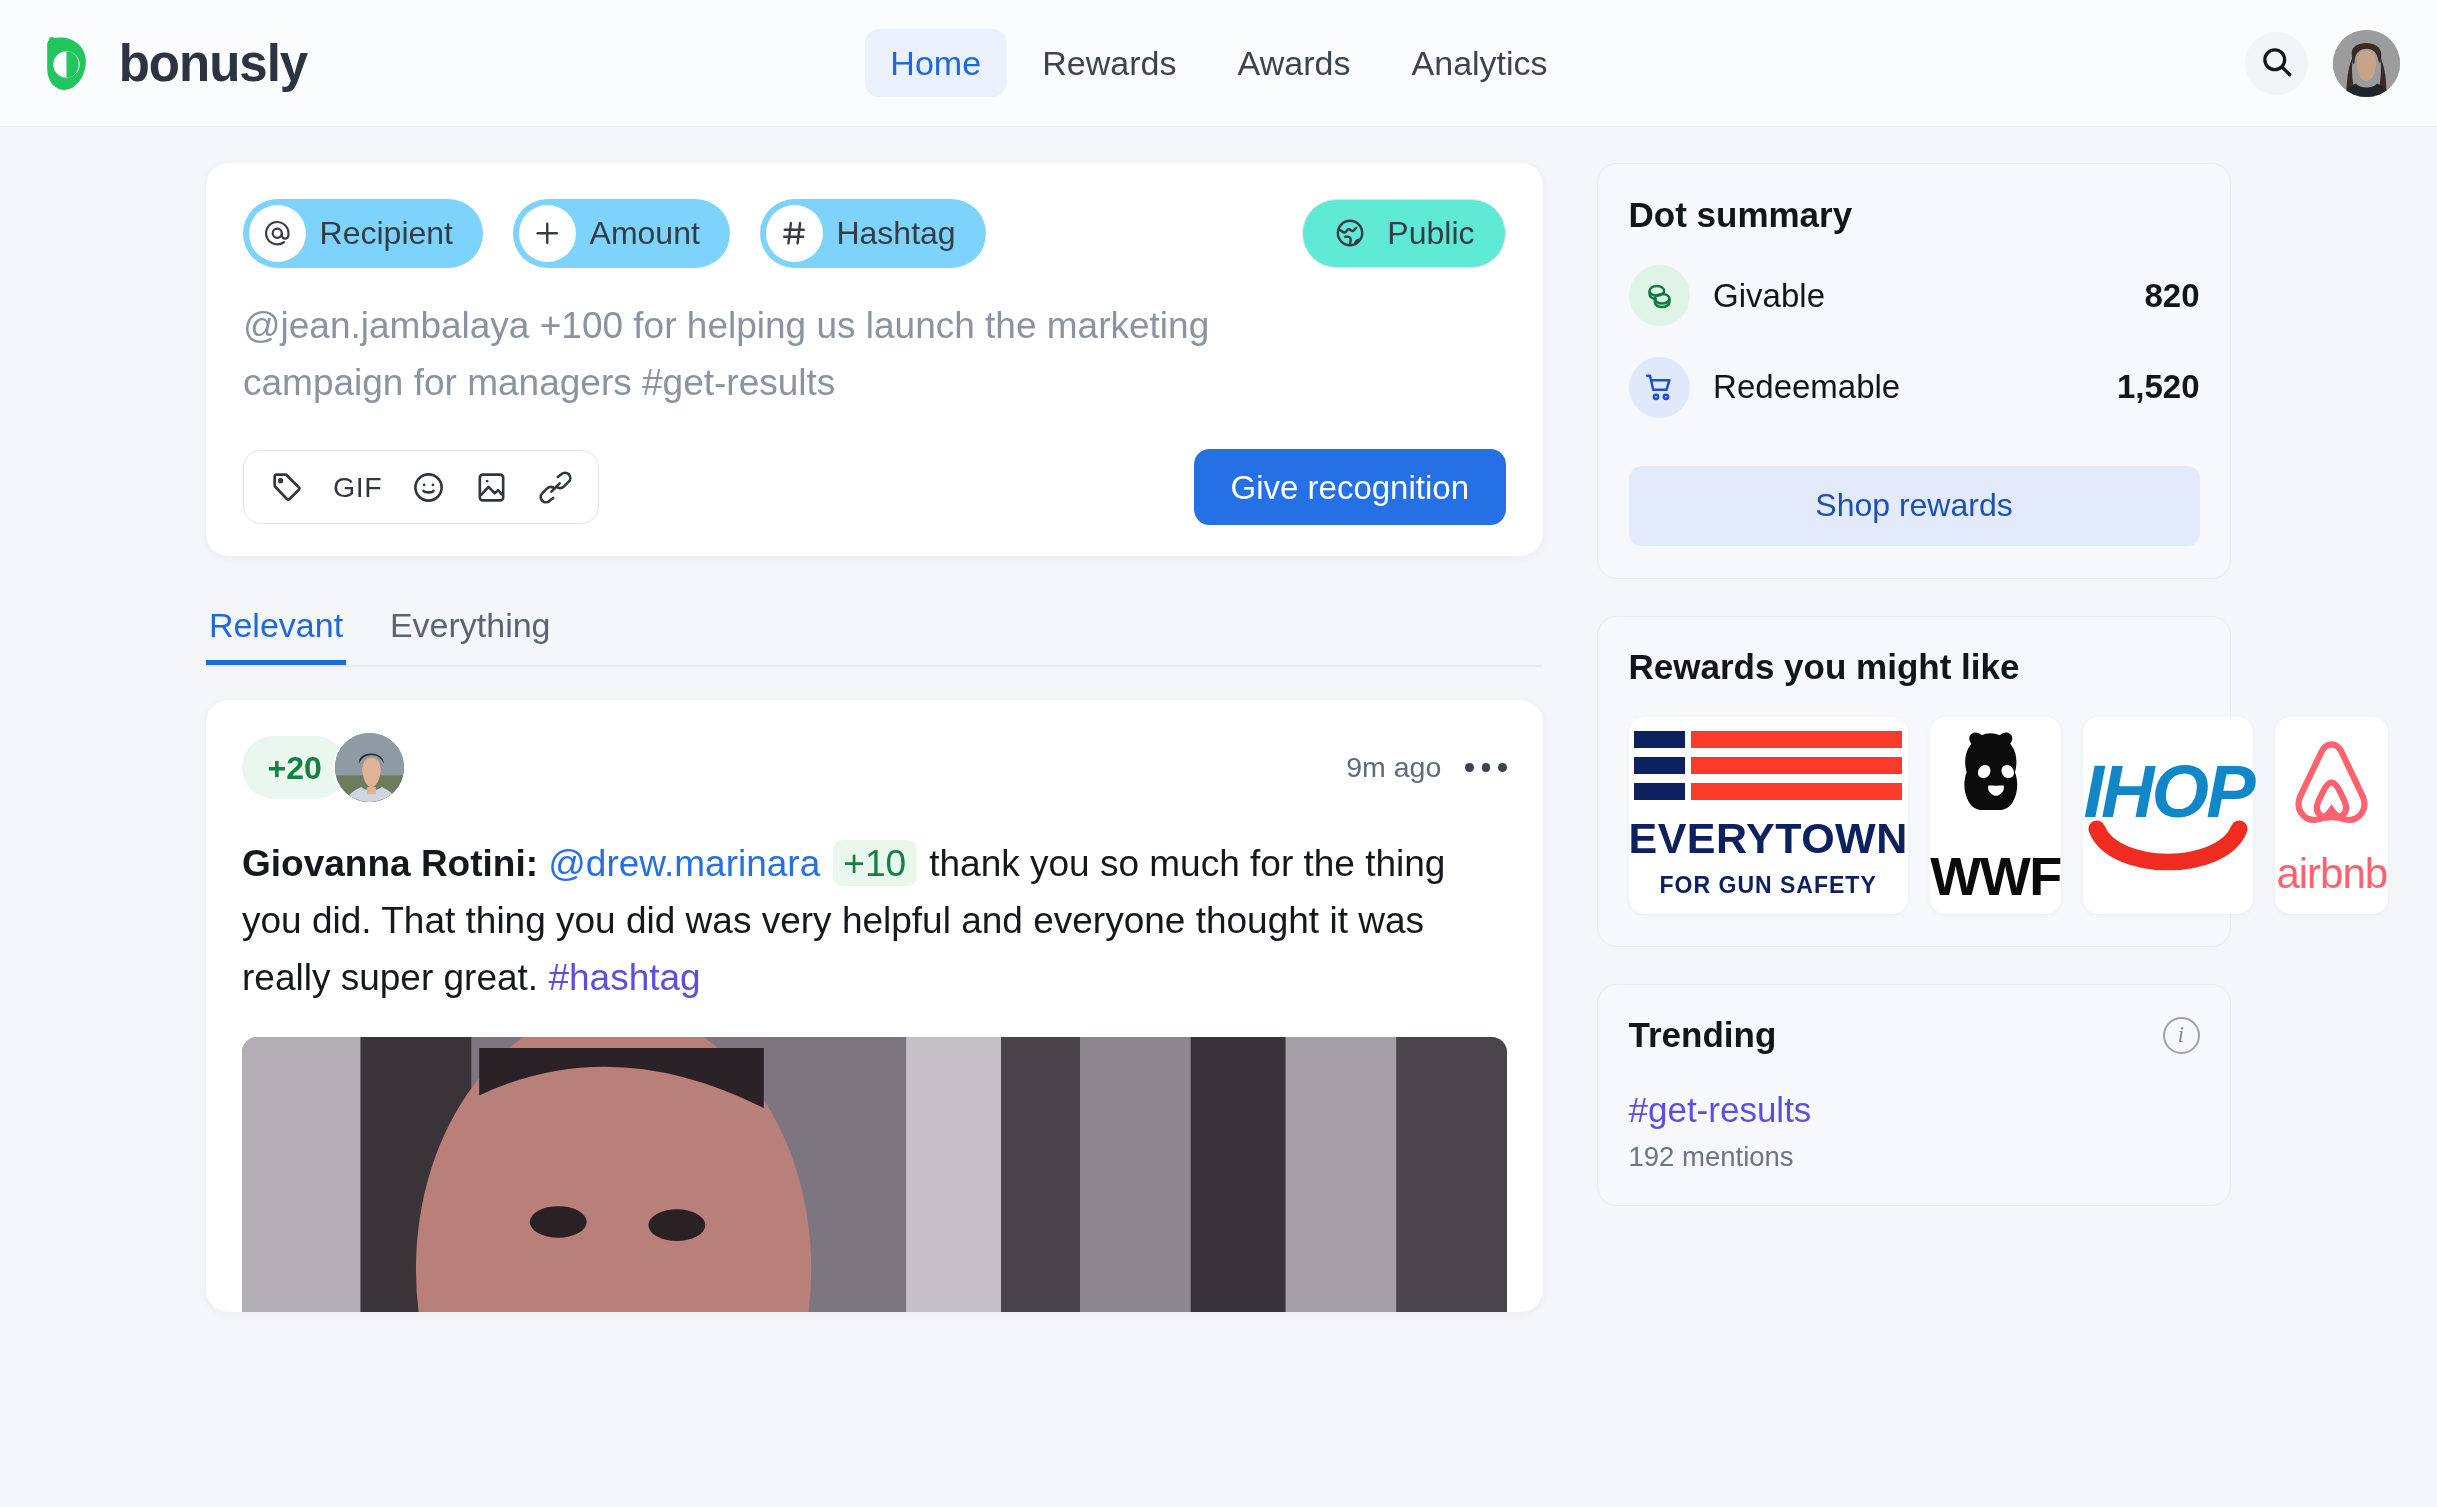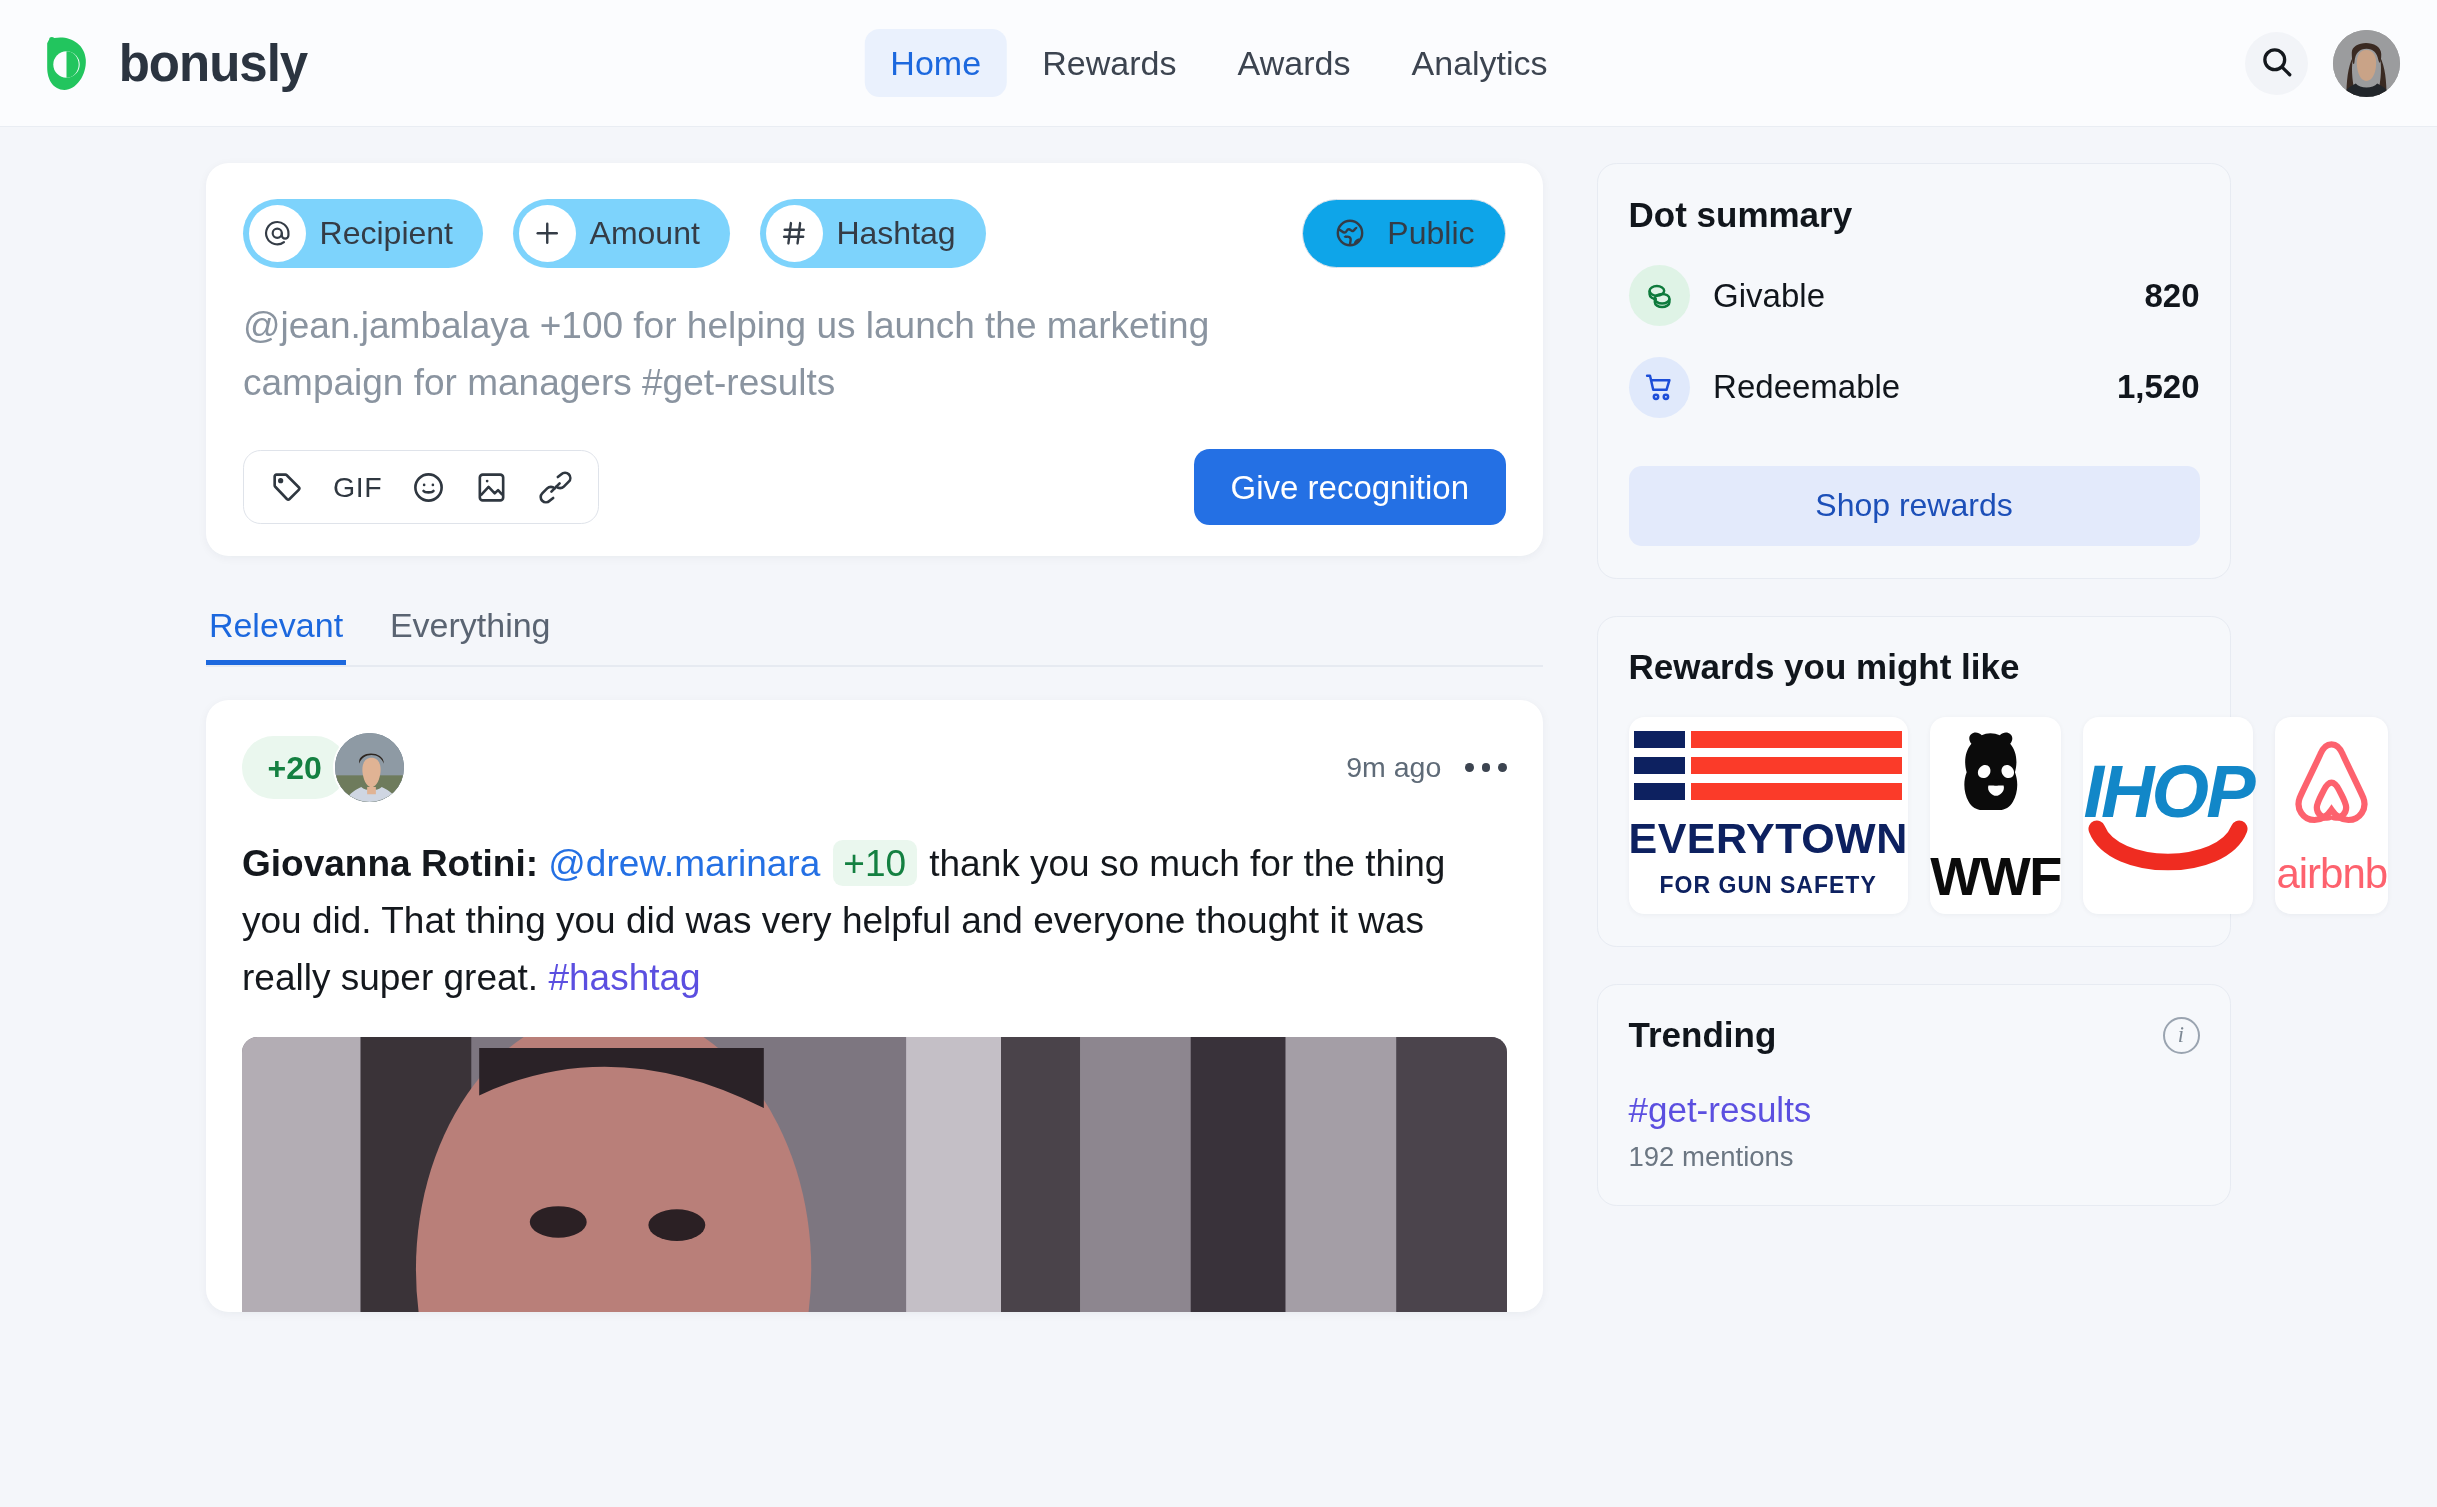--- a/index.html
+++ b/index.html
@@ -62,21 +62,21 @@
     height: 69px; padding-right: 30.5px;
   }
   .chip-ico {
     width: 57px; height: 57px; margin: 5.9px 2.9px 5.9px 5.9px;
     border-radius: 50%; background: #fff;
     display: flex; align-items: center; justify-content: center;
     font-size: 32px; color: #343c46;
   }
   .chip-label { font-size: 32px; color: #343c46; margin-left: 10.8px; }
   .chip-public {
-    margin-left: auto; background: #0ea5e9;
+    margin-left: auto; background: #5eead4;
     border: 1.5px solid #dfe3ea; border-radius: 49px;
     height: 69px; display: flex; align-items: center; padding: 0 30.5px; gap: 20px;
   }
   .composer-text {
     margin-top: 28.5px; font-size: 37px; line-height: 1.55;
     color: #8a94a0; max-width: 1130px;
   }
   .composer-foot {
     margin-top: 38px; display: flex; align-items: center; justify-content: space-between;
   }

